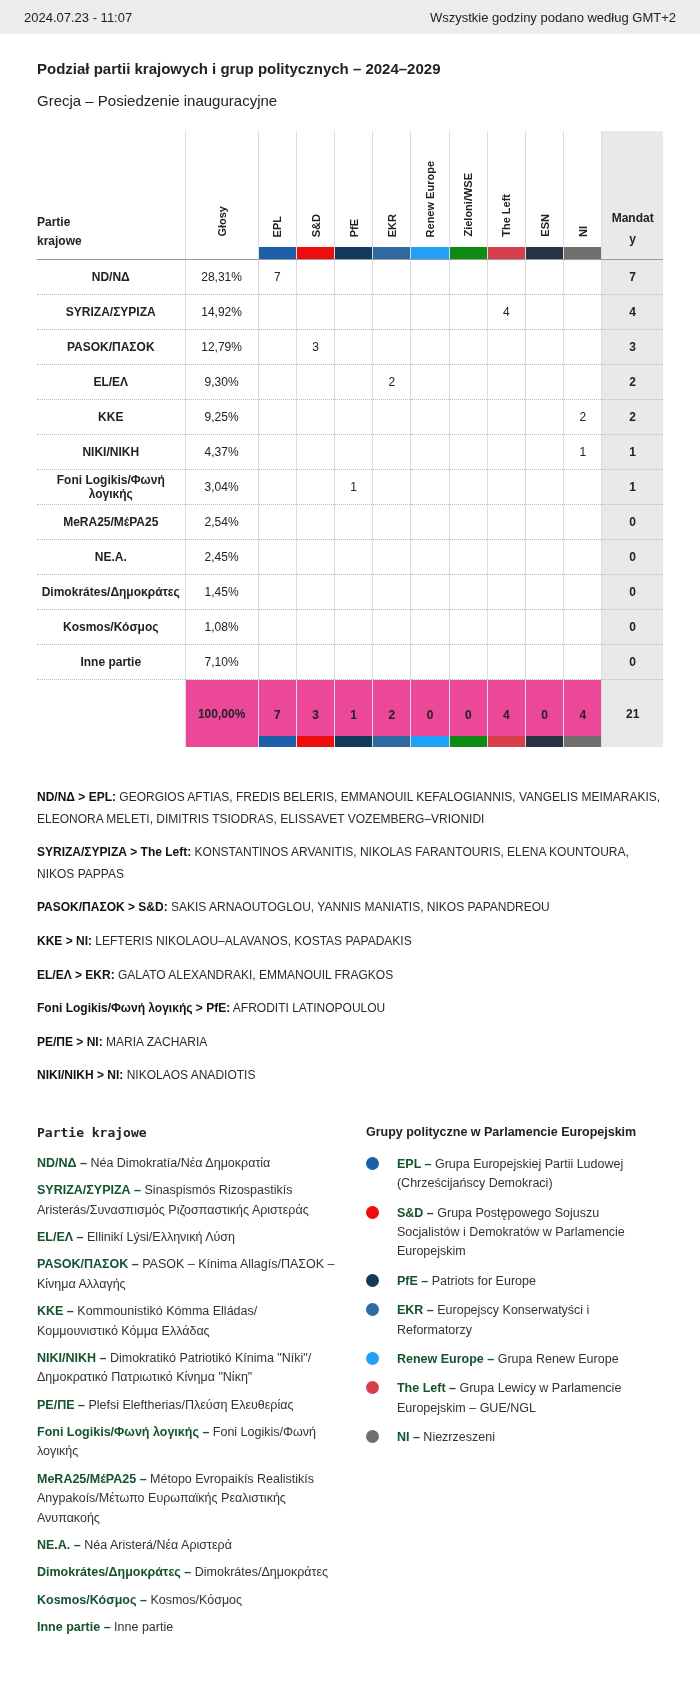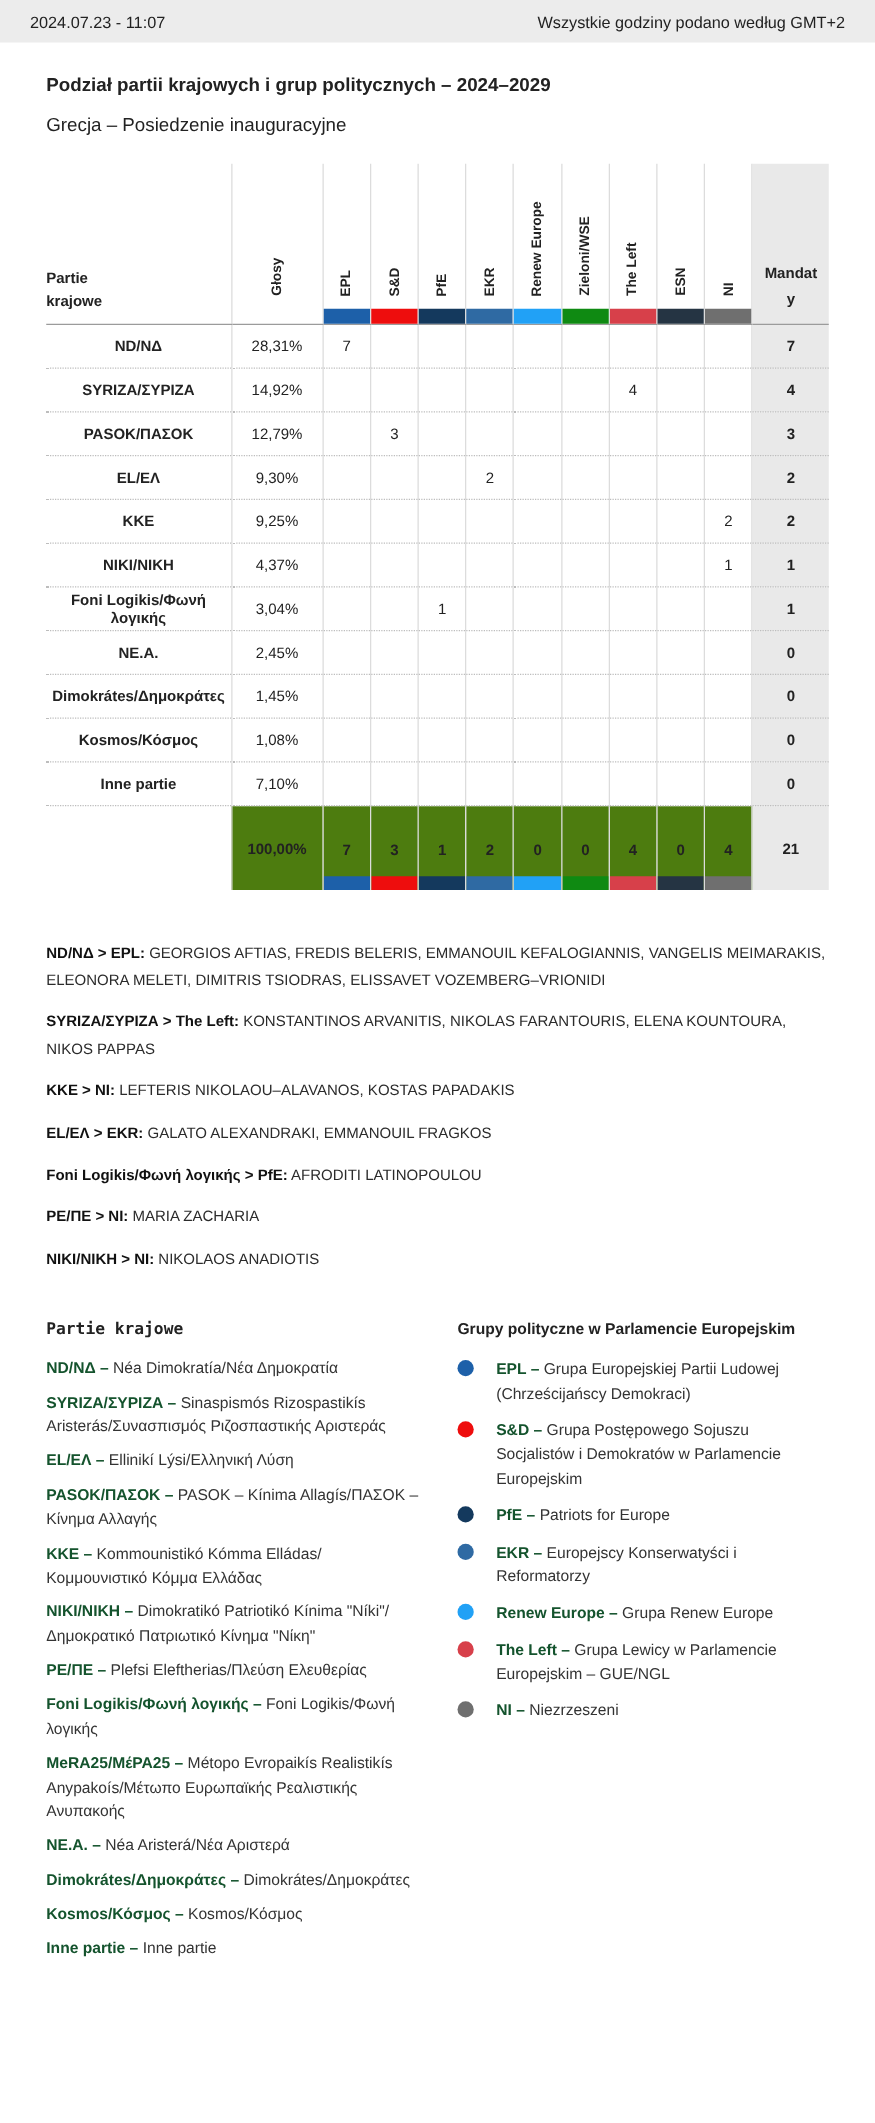--- a/index.html
+++ b/index.html
@@ -19,21 +19,21 @@
   th.rot-v{width:73px;}
   th.group{width:38px;position:relative;}
   th.mand-h{width:61px;background:#e9e9e9;text-align:center;}
   th.mand-h div{width:44px;margin:0 auto;padding-bottom:8px;word-break:break-all;line-height:1.8;}
   .rotlbl{writing-mode:vertical-rl;transform:rotate(180deg);display:block;margin:0 auto 22px;font-size:11px;font-weight:bold;white-space:nowrap;}
   .hbar{position:absolute;left:0;right:0;bottom:0;height:12px;}
   .results tbody td{height:34px;text-align:center;}
   .results tbody tr+tr td{border-top:1px dotted #bdbdbd;}
   td.party{text-align:left;font-weight:bold;}
   .results tbody td:last-child{background:#e9e9e9;font-weight:bold;}
-  tr.total td{background:#4d7c0f;font-weight:bold;vertical-align:middle;}
+  tr.total td{background:#ec4899;font-weight:bold;vertical-align:middle;}
   tr.total td:first-child{background:#fff;}
   tr.total td.gcell{vertical-align:top;padding:0;}
   .tnum{display:block;padding:28px 0 14px;}
   .tbar{height:11px;}
   .assignments{margin-top:40px;}
   .assignments p{margin:0 0 12px;font-size:12px;line-height:1.8;color:#2b2b2b;}
   .assignments b{color:#111;}
   .legends{display:flex;margin-top:38px;}
   .lcol{width:312px;margin-right:30px;}
   .rcol{width:310px;}
@@ -199,20 +199,34 @@
           <td class="seat">1</td>
           <td class="seat"></td>
           <td class="seat"></td>
           <td class="seat"></td>
           <td class="seat"></td>
           <td class="seat"></td>
           <td class="seat"></td>
           <td class="mand">1</td>
         </tr>
         <tr>
+          <td class="party">MeRA25/ΜέΡΑ25</td>
+          <td class="votes">2,54%</td>
+          <td class="seat"></td>
+          <td class="seat"></td>
+          <td class="seat"></td>
+          <td class="seat"></td>
+          <td class="seat"></td>
+          <td class="seat"></td>
+          <td class="seat"></td>
+          <td class="seat"></td>
+          <td class="seat"></td>
+          <td class="mand">0</td>
+        </tr>
+        <tr>
           <td class="party">NE.A.</td>
           <td class="votes">2,45%</td>
           <td class="seat"></td>
           <td class="seat"></td>
           <td class="seat"></td>
           <td class="seat"></td>
           <td class="seat"></td>
           <td class="seat"></td>
           <td class="seat"></td>
           <td class="seat"></td>
@@ -301,20 +315,21 @@
             <div class="tbar" style="background: rgb(111, 111, 111);"></div>
           </td>
           <td class="mand">21</td>
         </tr>
       </tbody>
   </table>
 
   <div class="assignments">
       <p><b>ND/NΔ &gt; EPL:</b><span> GEORGIOS AFTIAS, FREDIS BELERIS, EMMANOUIL KEFALOGIANNIS, VANGELIS MEIMARAKIS, ELEONORA MELETI, DIMITRIS TSIODRAS, ELISSAVET VOZEMBERG–VRIONIDI</span></p>
       <p><b>SYRIZA/ΣΥΡΙΖΑ &gt; The Left:</b><span> KONSTANTINOS ARVANITIS, NIKOLAS FARANTOURIS, ELENA KOUNTOURA, NIKOS PAPPAS</span></p>
+      <p><b>PASOK/ΠΑΣΟΚ &gt; S&amp;D:</b><span> SAKIS ARNAOUTOGLOU, YANNIS MANIATIS, NIKOS PAPANDREOU</span></p>
       <p><b>KKE &gt; NI:</b><span> LEFTERIS NIKOLAOU–ALAVANOS, KOSTAS PAPADAKIS</span></p>
       <p><b>EL/ΕΛ &gt; EKR:</b><span> GALATO ALEXANDRAKI, EMMANOUIL FRAGKOS</span></p>
       <p><b>Foni Logikis/Φωνή λογικής &gt; PfE:</b><span> AFRODITI LATINOPOULOU</span></p>
       <p><b>PE/ΠΕ &gt; NI:</b><span> MARIA ZACHARIA</span></p>
       <p><b>NIKI/NIKH &gt; NI:</b><span> NIKOLAOS ANADIOTIS</span></p>
     </div>
 
   <div class="legends">
     <div class="lcol">
       <div class="lp-h">Partie krajowe</div>

